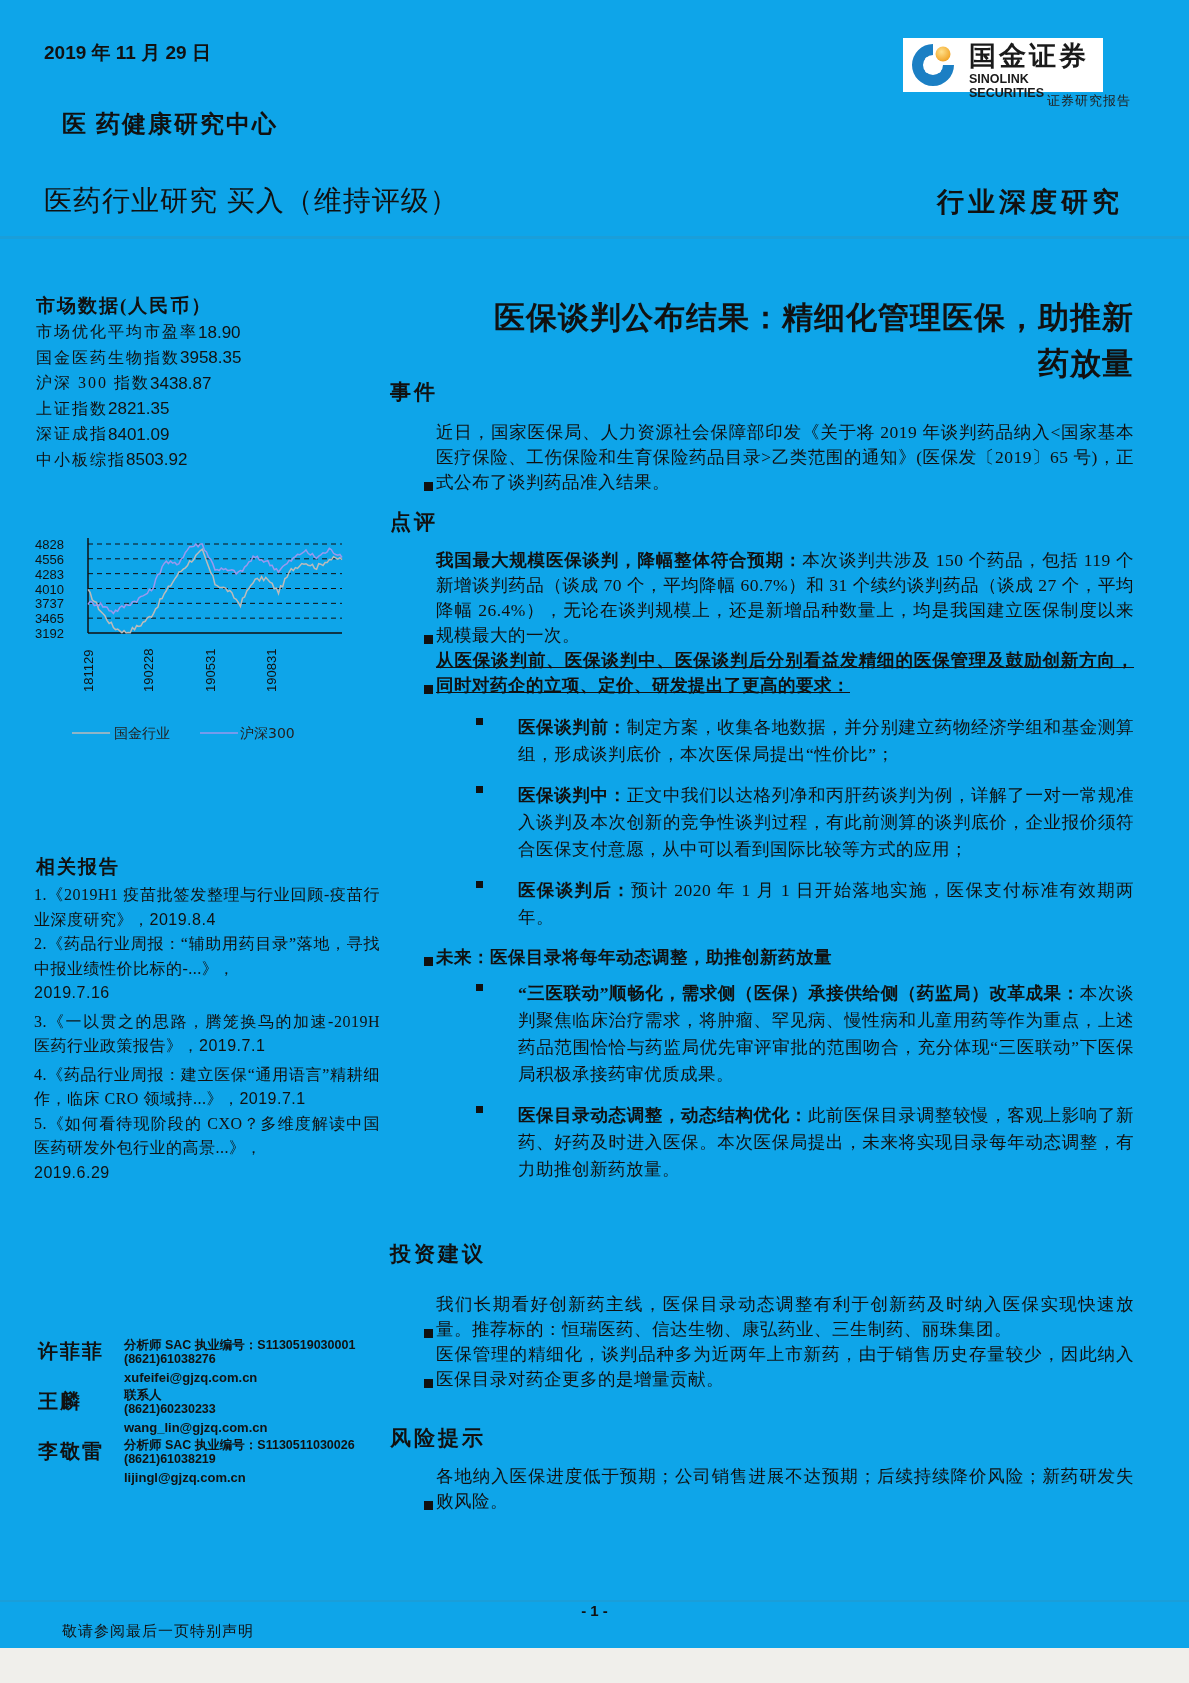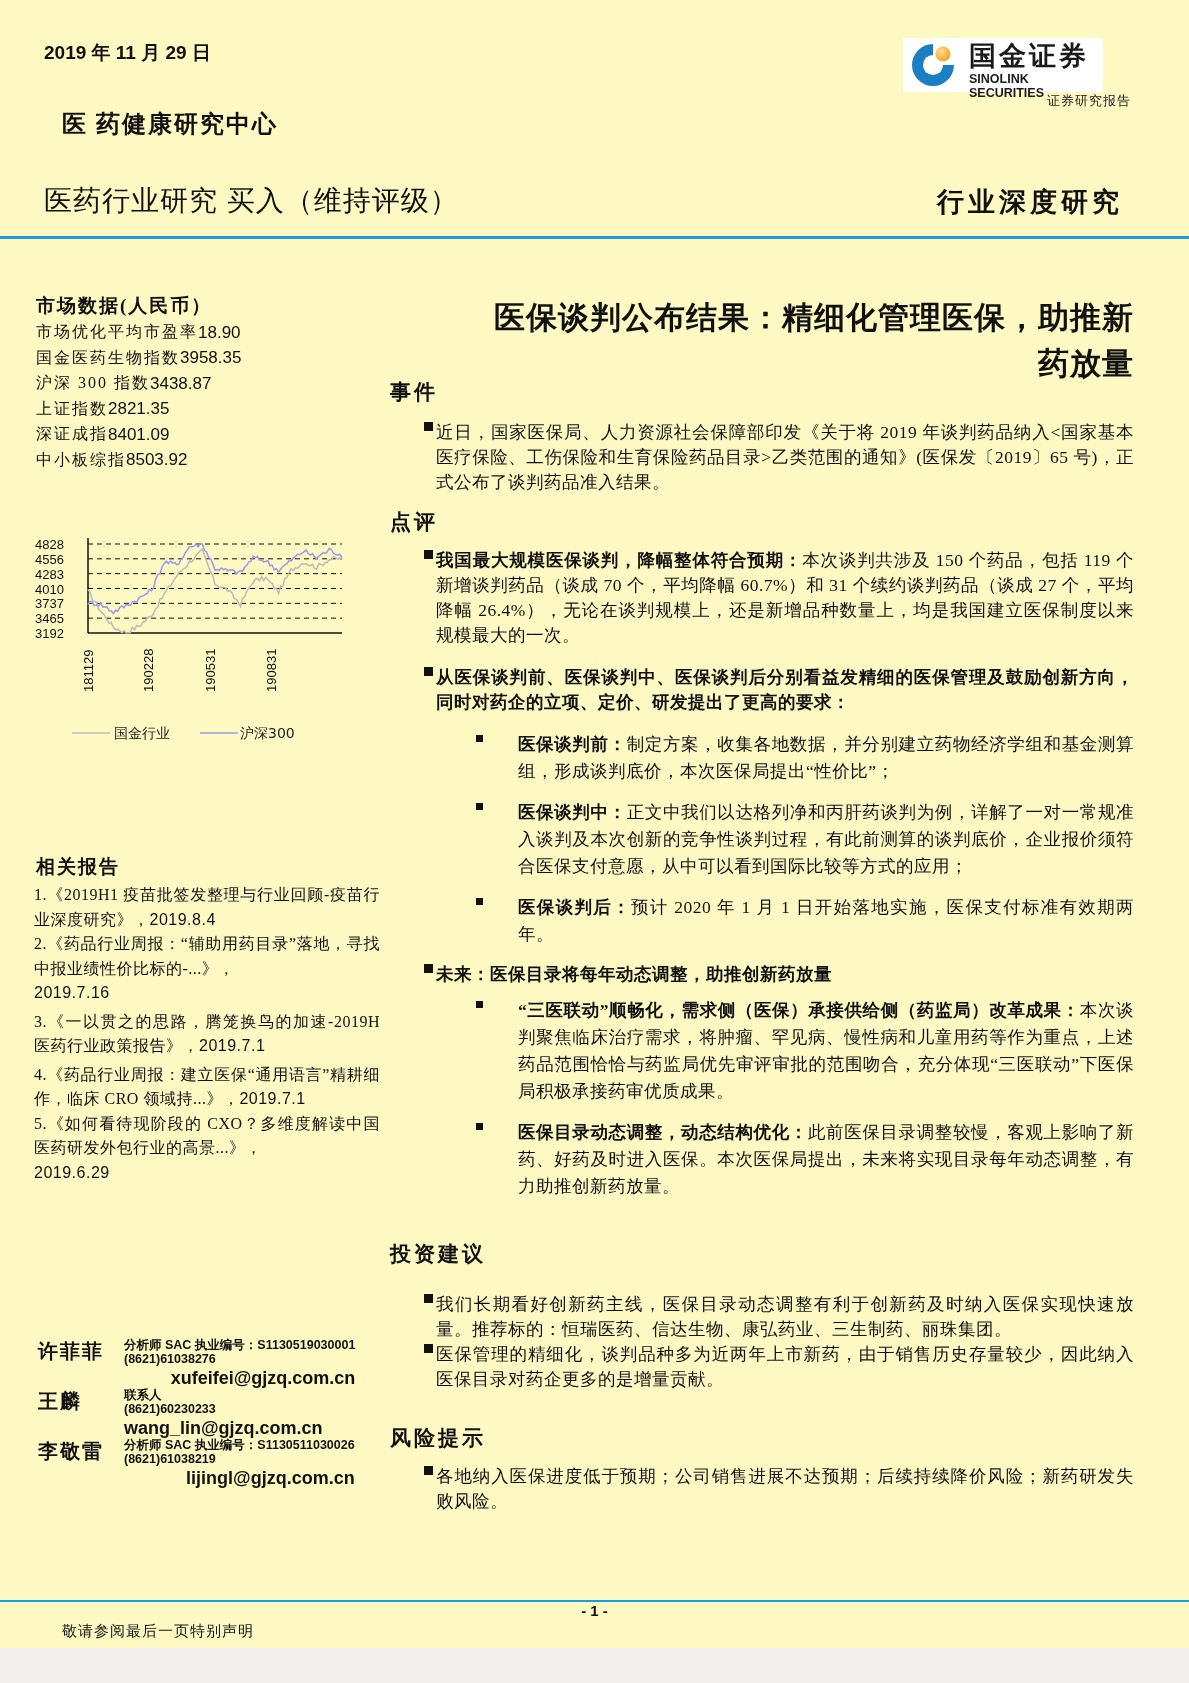--- a/index.html
+++ b/index.html
@@ -1,18 +1,18 @@
 <!DOCTYPE html>
 <html><head>
 <meta charset="utf-8">
 <style>
   * { margin: 0; padding: 0; box-sizing: border-box; }
   html, body { width: 1189px; height: 1683px; background: #f0efeb; }
   body { font-family: "Liberation Serif", "DejaVu Serif", serif; color: #111; position: relative; overflow: hidden; }
-  .page { position: absolute; left: 0; top: 0; width: 1189px; height: 1648px; background: #fef9c3; }
+  .page { position: absolute; left: 0; top: 0; width: 1189px; height: 1648px; background: #0ea5e9; }
   .abs { position: absolute; }
   .sans { font-family: "Liberation Sans", "DejaVu Sans", sans-serif; }
 
   
   .date { left: 44px; top: 40px; font-size: 19px; font-weight: bold; }
   .center-name { left: 62px; top: 108px; font-size: 24px; font-weight: bold; letter-spacing: 2px; }
   .industry-title { left: 44px; top: 182px; font-size: 28px; font-weight: normal; letter-spacing: 1px; }
   .report-type { right: 66px; top: 184px; font-size: 27px; letter-spacing: 4px; font-weight: bold; }
   .logo { left: 903px; top: 38px; width: 200px; height: 54px; background: #ffffff; }
   .logo-mark { left: 6px; top: 3px; width: 48px; height: 48px; }
@@ -32,26 +32,26 @@
 
   .related-title { left: 36px; top: 854px; font-size: 19px; font-weight: bold; letter-spacing: 2px; }
   .related { left: 34px; top: 883px; width: 346px; font-size: 16px; line-height: 24.5px; }
   .related .item { margin-bottom: 0; text-align: justify; letter-spacing: 0.5px; }
   .related .item .d { font-family: "Liberation Sans", "DejaVu Sans", sans-serif; }
 
   .analysts { left: 38px; top: 1338px; width: 350px; }
   .analyst { display: flex; margin-bottom: 3px; }
   .analyst .name { width: 86px; font-size: 20px; font-weight: bold; letter-spacing: 2px; padding-top: 0px; }
   .analyst .info { font-family: "Liberation Sans", "DejaVu Sans", sans-serif; font-size: 12.5px; font-weight: bold; line-height: 14px; }
-  .analyst .info .email { font-weight: bold; margin-top: 5px; display: block; font-size: 18px; text-align: right; }
+  .analyst .info .email { font-weight: bold; margin-top: 5px; display: block; font-size: 13px; }
 
   
   .main-title { left: 384px; top: 287px; width: 750px; font-size: 31px; font-weight: bold; text-align: right; line-height: 46px; letter-spacing: 1px; margin-top: 8px; }
   .sec-h { font-size: 21px; font-weight: bold; letter-spacing: 3px; }
-  .bullet-row { display: flex; }
+  .bullet-row { display: flex; align-items: flex-end; }
   .bullet { width: 46px; flex: none; padding-left: 34px; font-size: 12px; }
   .sq { display: inline-block; width: 9px; height: 9px; background: #111; }
   .sq-s { display: inline-block; width: 7px; height: 7px; background: #111; }
   .btext { flex: 1; font-size: 17.5px; line-height: 25px; text-align: justify; letter-spacing: 0.5px; }
   .btext b { font-weight: bold; }
   .sub-row { display: flex; padding-left: 86px; }
   .sub-row .bullet { width: 42px; padding-left: 0; }
   .sub-row .btext { line-height: 27px; }
 
   .rule-bottom { left: 0; top: 1600px; width: 1189px; height: 2px; background: #1a9ed9; }
@@ -200,21 +200,21 @@
       <div class="btext">近日，国家医保局、人力资源社会保障部印发《关于将 2019 年谈判药品纳入&lt;国家基本医疗保险、工伤保险和生育保险药品目录&gt;乙类范围的通知》(医保发〔2019〕65 号)，正式公布了谈判药品准入结果。</div>
     </div>
   </div>
 
   <div class="abs sec-h" style="left:390px; top:508px;">点评</div>
   <div class="abs" style="left:390px; top:548px; width:744px;">
     <div class="bullet-row">
       <div class="bullet"><span class="sq"></span></div>
       <div class="btext"><b>我国最大规模医保谈判，降幅整体符合预期：</b><span>本次谈判共涉及 150 个药品，包括 119 个新增谈判药品（谈成 70 个，平均降幅 60.7%）和 31 个续约谈判药品（谈成 27 个，平均降幅 26.4%），无论在谈判规模上，还是新增品种数量上，均是我国建立医保制度以来规模最大的一次。</span></div>
     </div>
-    <div class="bullet-row" style="margin-top:17px;">
+    <div class="bullet-row" style="text-decoration:underline;">
       <div class="bullet"><span class="sq"></span></div>
       <div class="btext"><b>从医保谈判前、医保谈判中、医保谈判后分别看益发精细的医保管理及鼓励创新方向，同时对药企的立项、定价、研发提出了更高的要求：</b></div>
     </div>
     <div class="sub-row" style="margin-top:16px;">
       <div class="bullet"><span class="sq-s"></span></div>
       <div class="btext"><b>医保谈判前：</b><span>制定方案，收集各地数据，并分别建立药物经济学组和基金测算组，形成谈判底价，本次医保局提出“性价比”；</span></div>
     </div>
     <div class="sub-row" style="margin-top:14px;">
       <div class="bullet"><span class="sq-s"></span></div>
       <div class="btext"><b>医保谈判中：</b><span>正文中我们以达格列净和丙肝药谈判为例，详解了一对一常规准入谈判及本次创新的竞争性谈判过程，有此前测算的谈判底价，企业报价须符合医保支付意愿，从中可以看到国际比较等方式的应用；</span></div>

